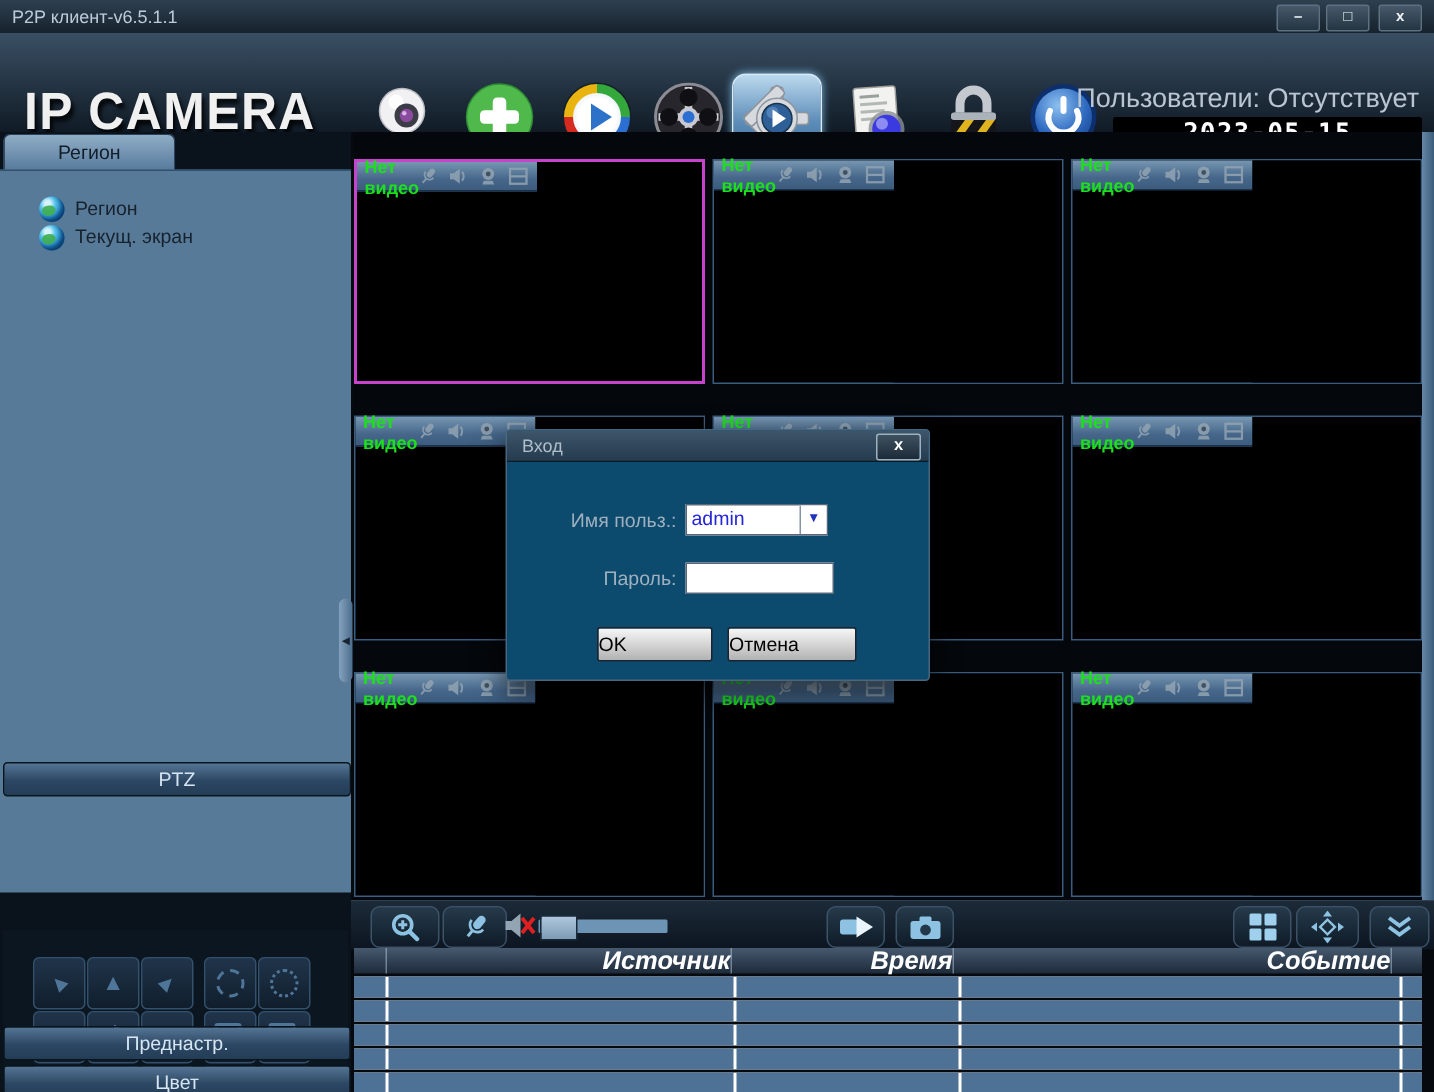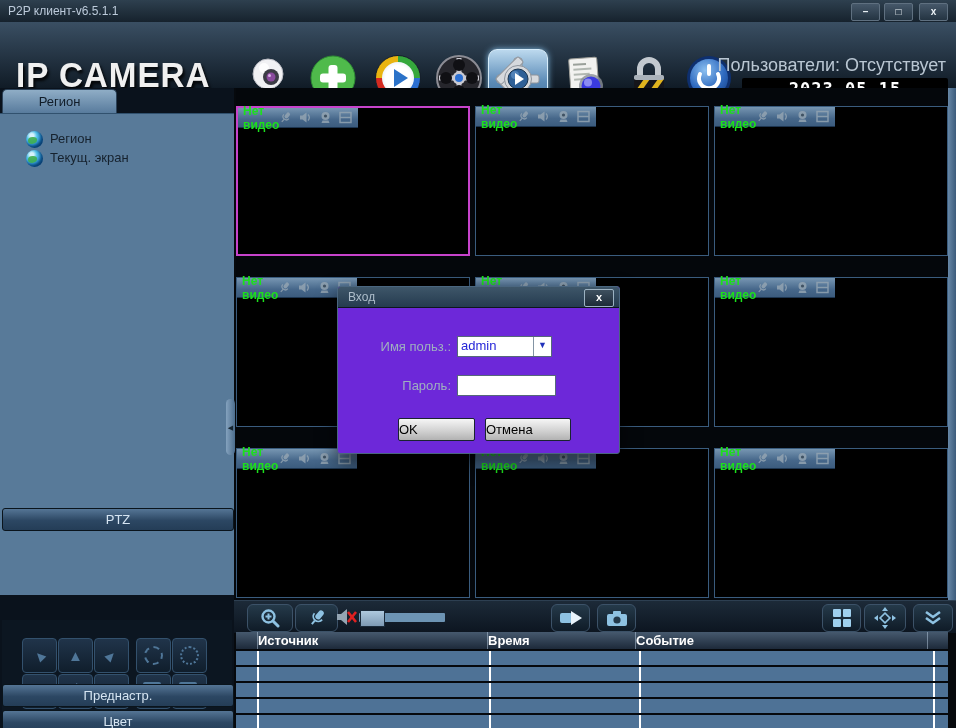--- a/index.html
+++ b/index.html
@@ -92,29 +92,29 @@
   .slider-track{position:absolute;left:125px;top:12px;width:86px;height:9px;background:#6d94b4;border-radius:1px;}
   .slider-handle{position:absolute;left:126px;top:9px;width:23px;height:15px;border:1px solid #1a2a3a;
     background:linear-gradient(#aec9de,#7e9ab4);}
   .gridico{display:grid;grid-template-columns:8px 8px;grid-template-rows:8px 8px;gap:2px;}
   .gridico i{background:#9fd0ee;border-radius:1px;display:block;}
 
   
   .etable{position:absolute;left:236px;top:632px;width:712px;height:96px;overflow:hidden;}
   .ehead{display:grid;grid-template-columns:21px 230px 148px 292px 21px;height:17px;
     background:linear-gradient(#46596e,#1d2a3a);}
-  .ehead div{color:#fff;font-size:13px;font-weight:bold;text-align:left;line-height:17px;
-    border-left:1px solid rgba(200,220,240,.45);}
+  .ehead div{color:#fff;font-size:17px;font-weight:bold;text-align:right;line-height:17px;
+    border-left:1px solid rgba(200,220,240,.45);font-style:italic;}
   .ehead div:first-child{border-left:none;}
   .erow{display:grid;grid-template-columns:21px 230px 148px 292px 21px;column-gap:2px;height:14px;
     background:#fff;margin-top:2px;}
   .erow div{background:#4e7296;}
 
   
-  .dialog{position:absolute;left:337px;top:286px;width:281px;height:166px;background:#6d28d9;
+  .dialog{position:absolute;left:337px;top:286px;width:281px;height:166px;background:#0c4a6e;
     border:1px solid #4a667f;border-radius:3px;box-shadow:0 8px 20px rgba(0,0,0,.65);z-index:50;}
   .dlg-title{position:absolute;left:0;top:0;right:0;height:20px;border-radius:2px 2px 0 0;
     background:linear-gradient(#3e5669,#253b4f);border-bottom:1px solid #0d161f;
     color:#aebecb;font-size:12px;line-height:20px;padding-left:10px;}
   .dlg-close{position:absolute;right:5px;top:2px;width:28px;height:16px;border:1px solid #9cb2c2;
     border-radius:2px;background:linear-gradient(#3e505f,#1d2b38);color:#fff;font-size:11px;
     font-weight:bold;text-align:center;line-height:15px;}
   .dlg-label{position:absolute;width:105px;text-align:right;color:#9fb0bf;font-size:13px;}
   .combo{position:absolute;left:119px;top:49px;width:93px;height:19px;background:#fff;
     border:1px solid #56687a;display:flex;}

